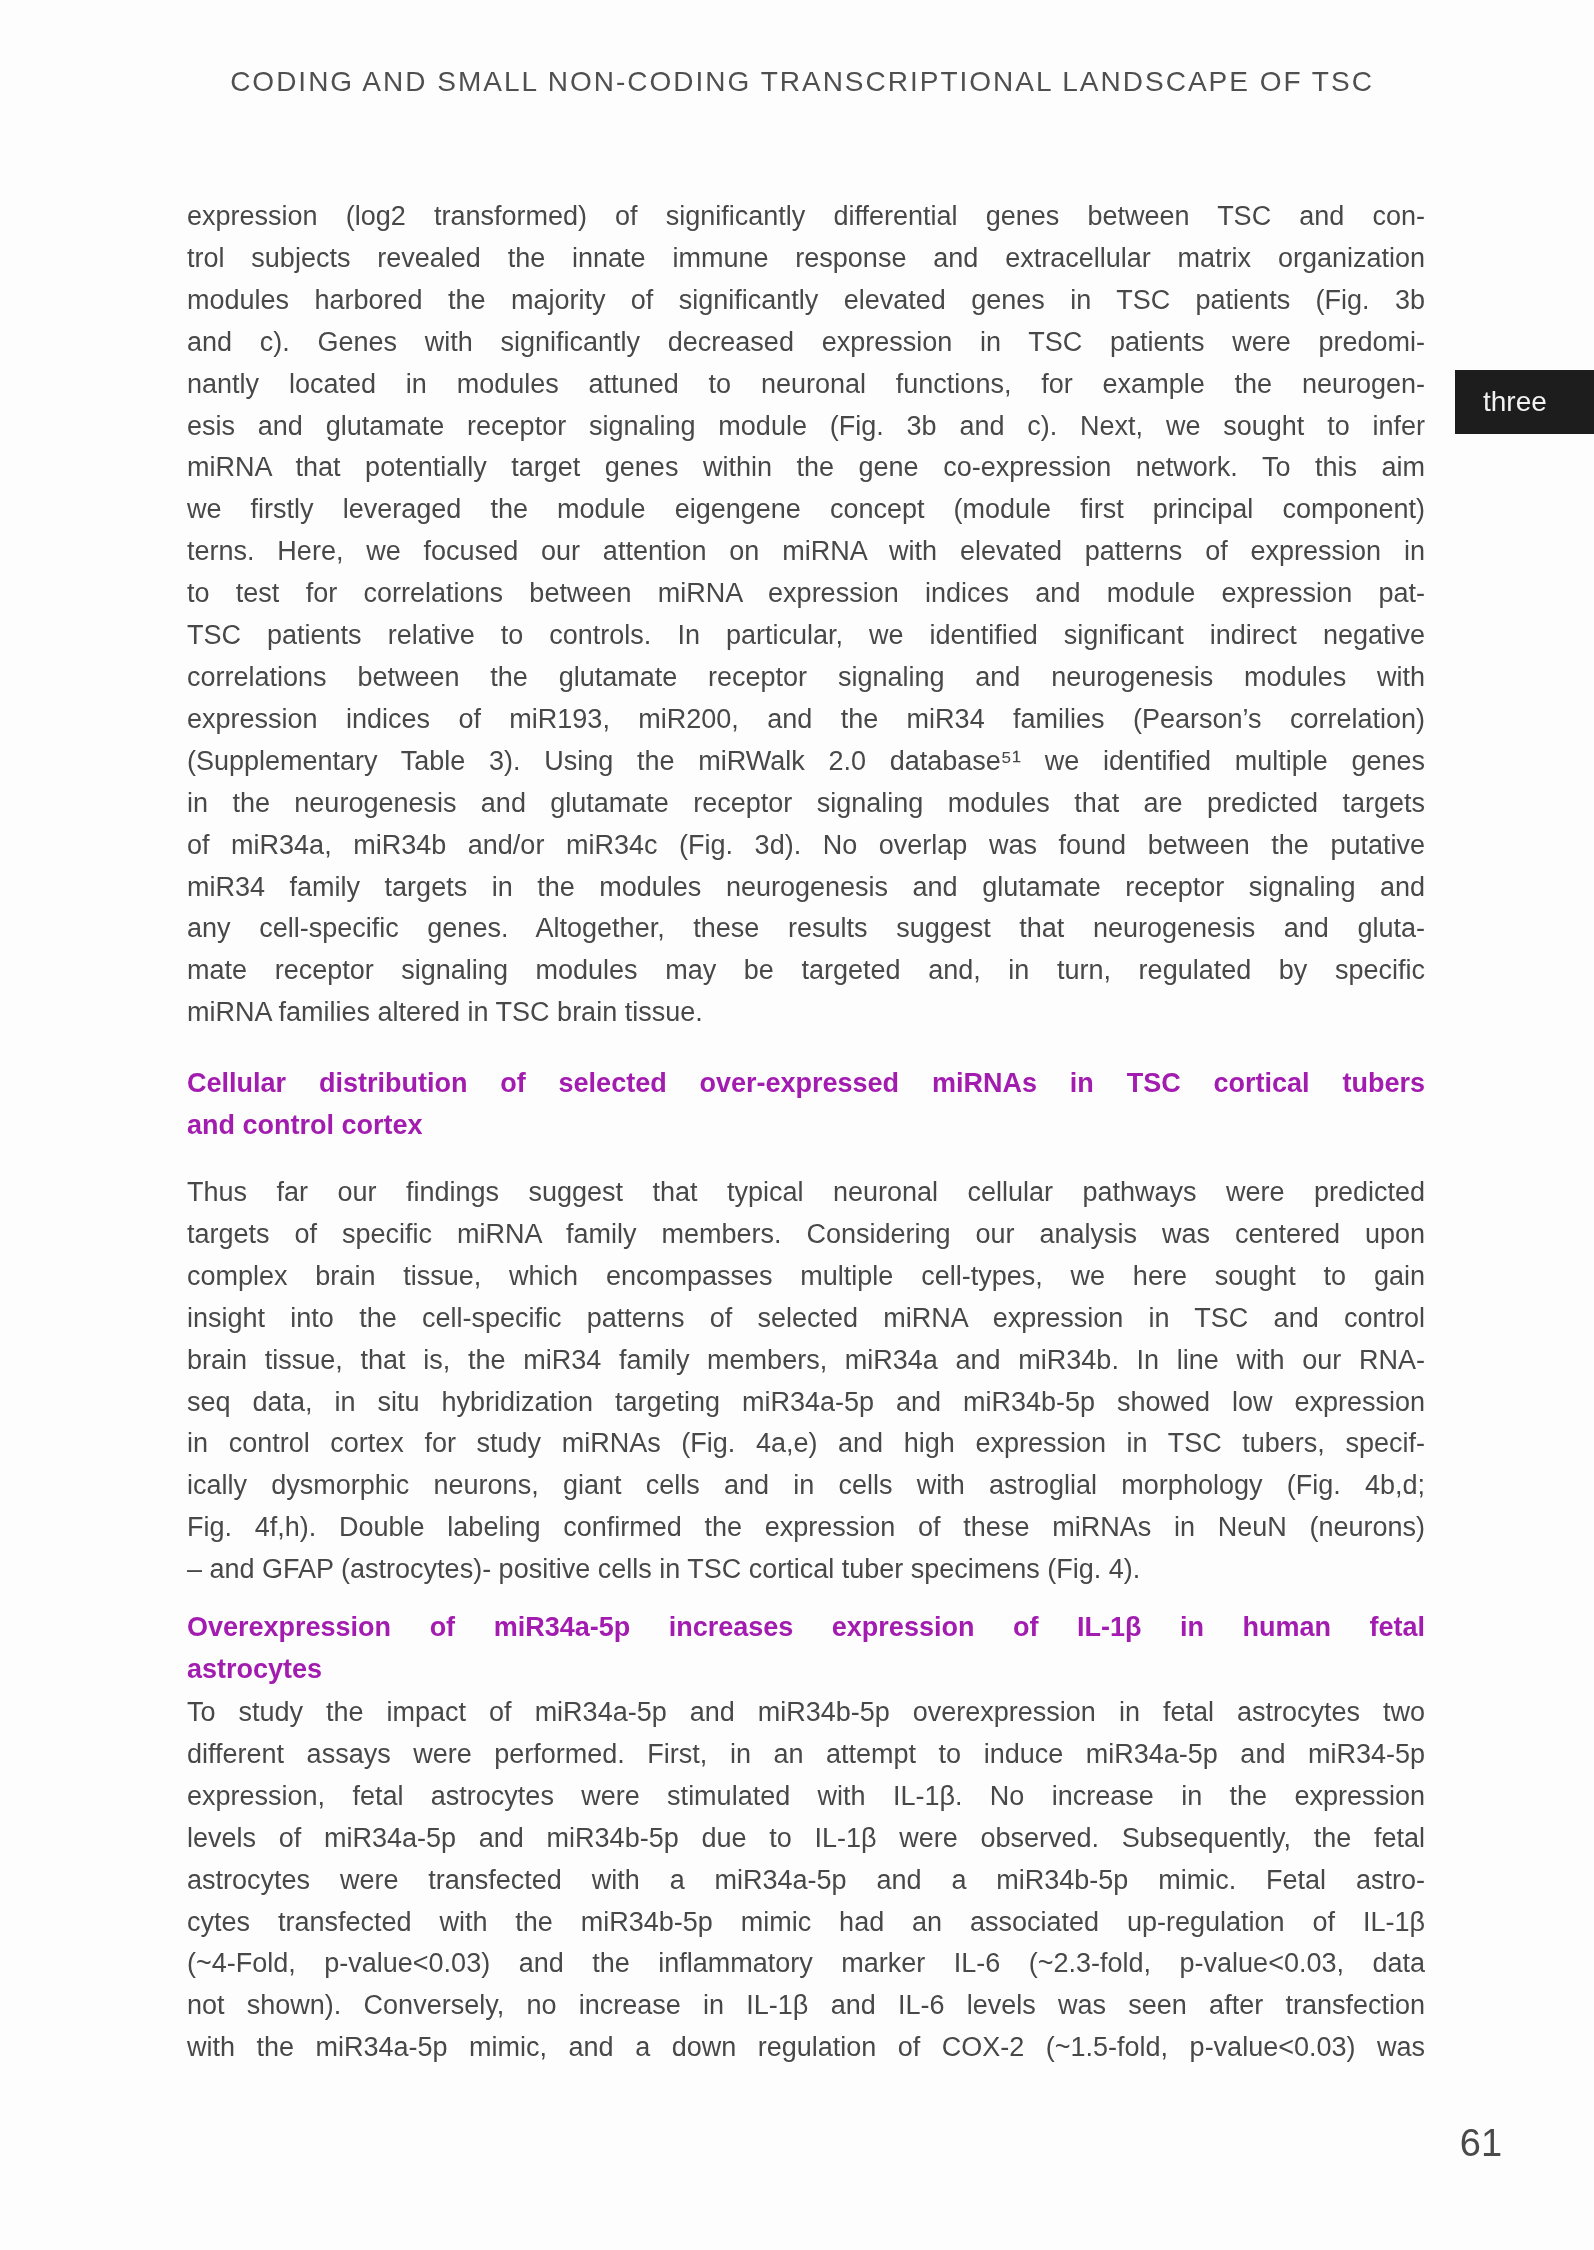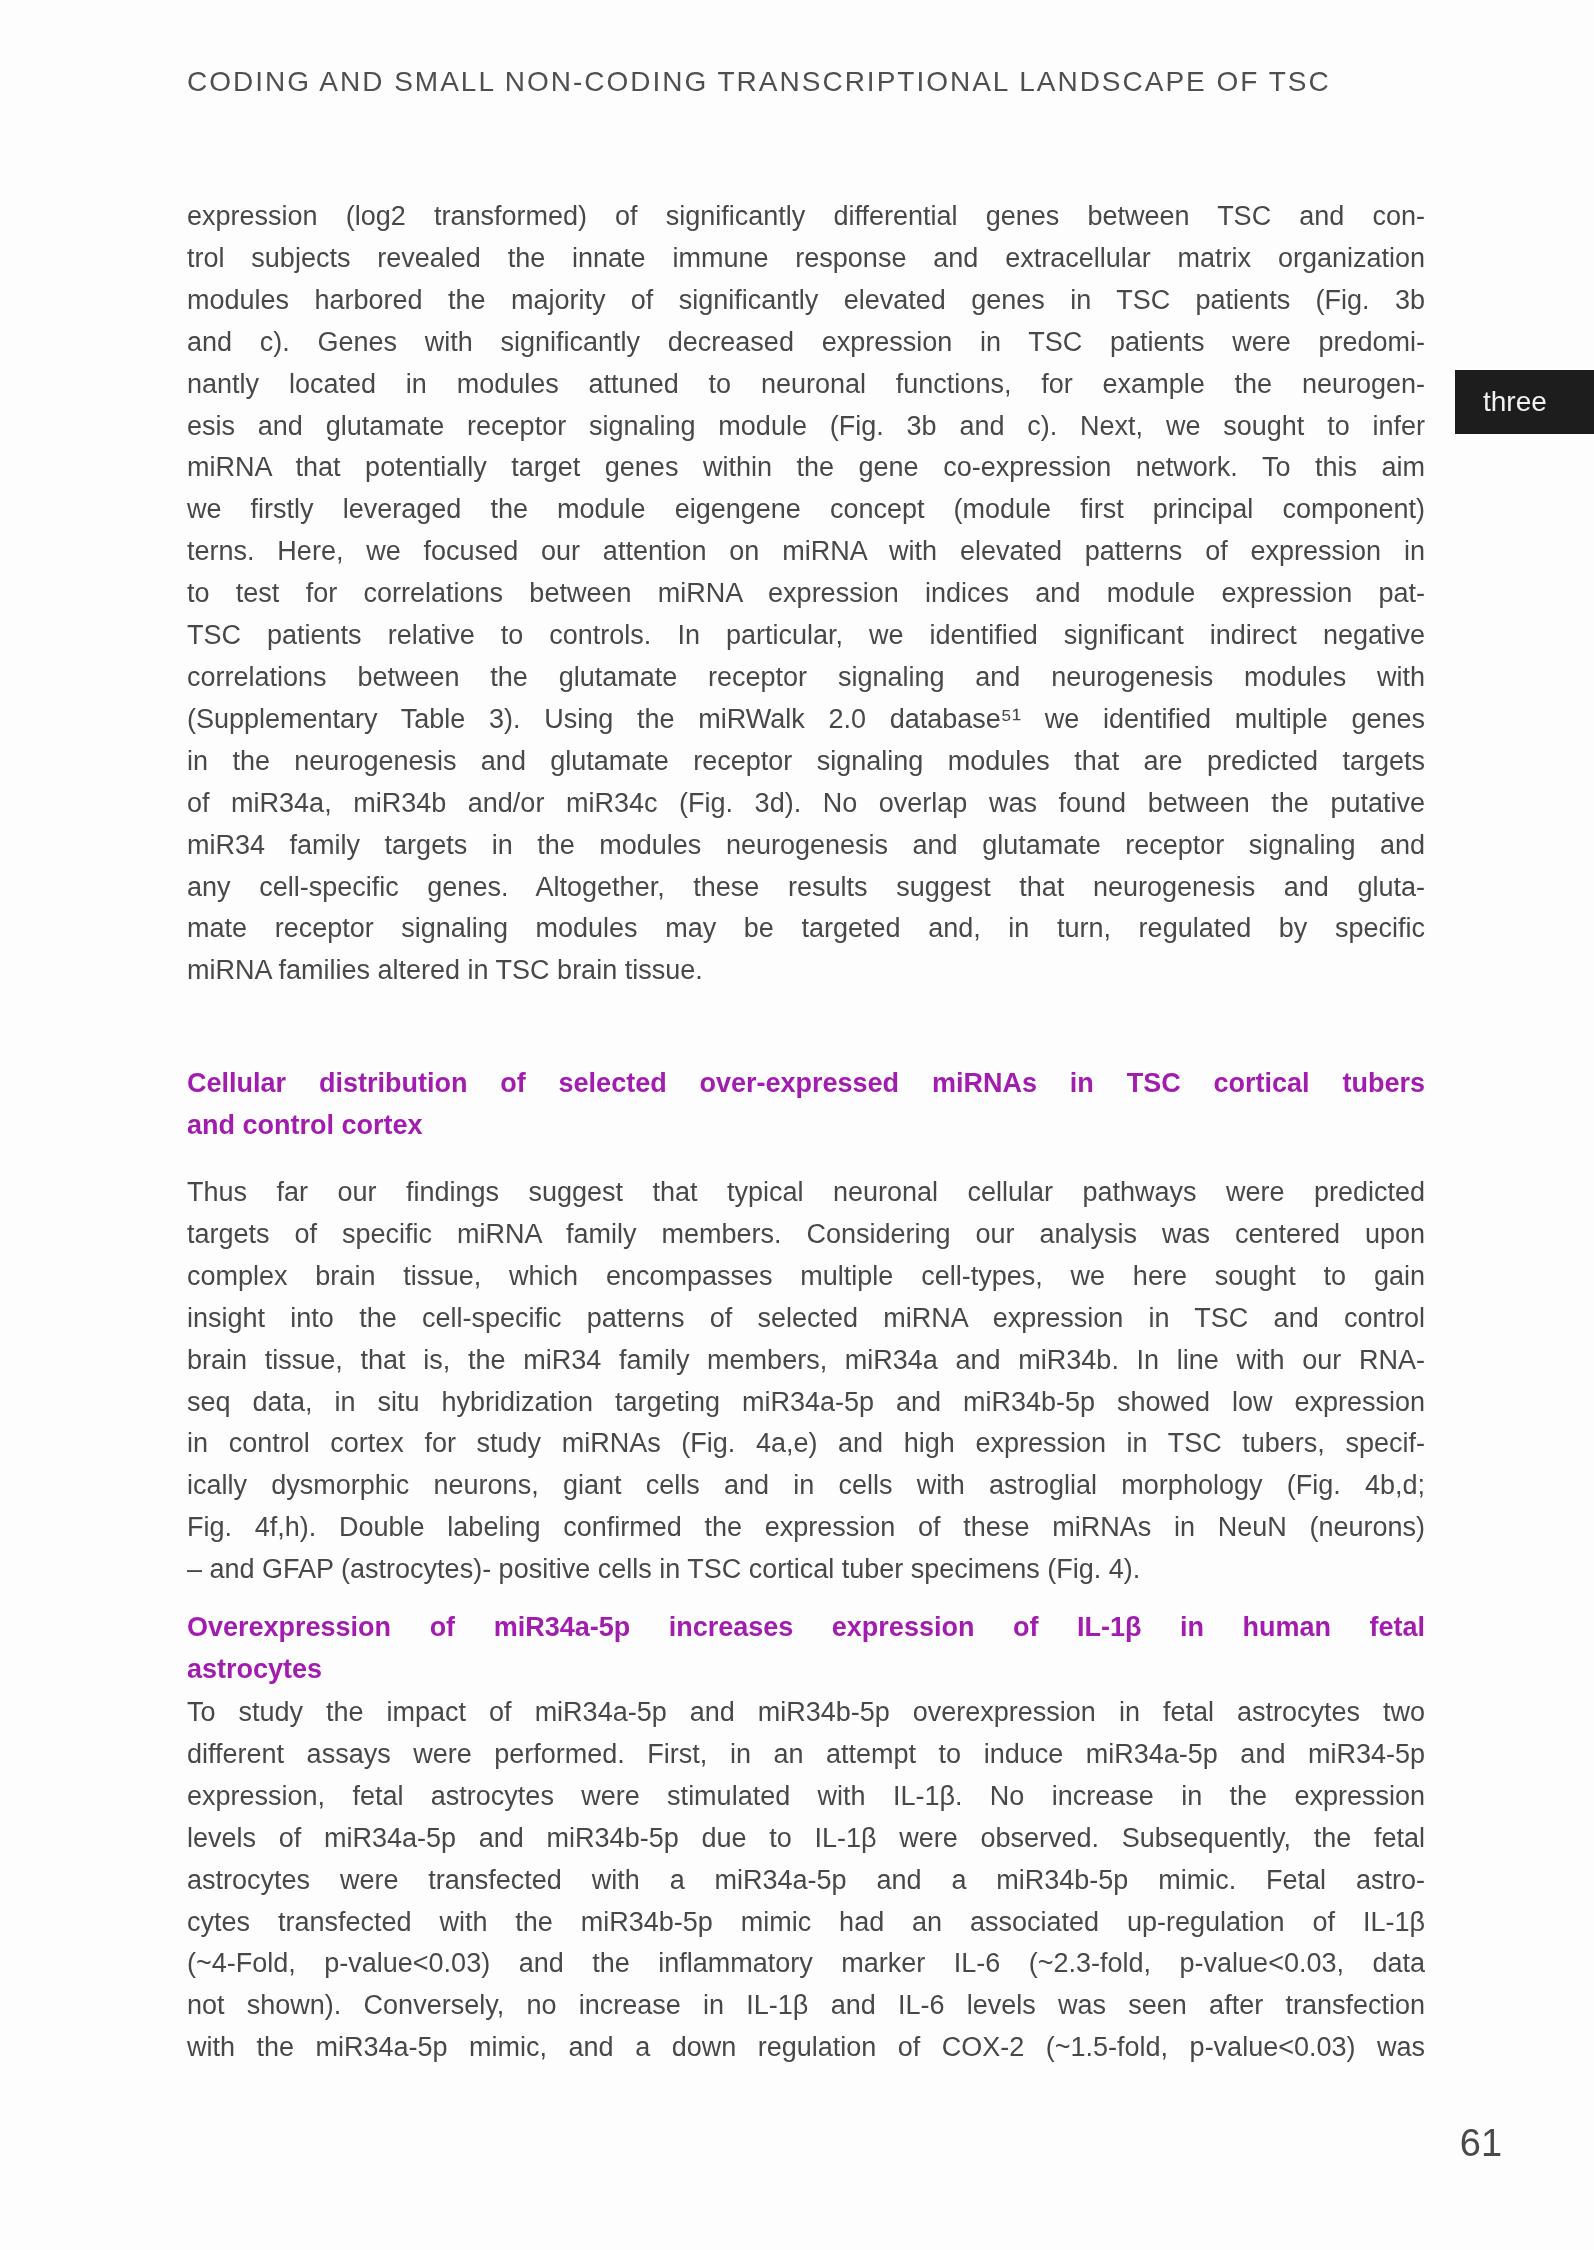--- a/index.html
+++ b/index.html
@@ -5,21 +5,21 @@
   html,body{margin:0;padding:0;background:#e8e8e8;}
   .page{
     position:relative;
     width:1594px;height:2250px;
     background:#fdfdfd;
     font-family:"Liberation Sans",sans-serif;
     overflow:hidden;
   }
   .running-head{
     position:absolute;left:187px;top:66px;width:1230px;
-    text-align:left;
+    text-align:center;
     font-size:28px;font-weight:300;letter-spacing:2px;
     color:#4f4f4f;
   }
   .block{position:absolute;left:187px;width:1238px;}
   .jl{
     text-align:justify;text-align-last:justify;
     font-size:27px;line-height:41.9px;
     color:#484848;font-weight:300;
   }
   .jl.end{text-align-last:left;}
@@ -54,20 +54,21 @@
     <div class="jl">modules harbored the majority of significantly elevated genes in TSC patients (Fig. 3b</div>
     <div class="jl">and c). Genes with significantly decreased expression in TSC patients were predomi-</div>
     <div class="jl">nantly located in modules attuned to neuronal functions, for example the neurogen-</div>
     <div class="jl">esis and glutamate receptor signaling module (Fig. 3b and c). Next, we sought to infer</div>
     <div class="jl">miRNA that potentially target genes within the gene co-expression network. To this aim</div>
     <div class="jl">we firstly leveraged the module eigengene concept (module first principal component)</div>
     <div class="jl">terns. Here, we focused our attention on miRNA with elevated patterns of expression in</div>
     <div class="jl">to test for correlations between miRNA expression indices and module expression pat-</div>
     <div class="jl">TSC patients relative to controls. In particular, we identified significant indirect negative</div>
     <div class="jl">correlations between the glutamate receptor signaling and neurogenesis modules with</div>
+    <div class="jl">expression indices of miR193, miR200, and the miR34 families (Pearson’s correlation)</div>
     <div class="jl">(Supplementary Table 3). Using the miRWalk 2.0 database⁵¹ we identified multiple genes</div>
     <div class="jl">in the neurogenesis and glutamate receptor signaling modules that are predicted targets</div>
     <div class="jl">of miR34a, miR34b and/or miR34c (Fig. 3d). No overlap was found between the putative</div>
     <div class="jl">miR34 family targets in the modules neurogenesis and glutamate receptor signaling and</div>
     <div class="jl">any cell-specific genes. Altogether, these results suggest that neurogenesis and gluta-</div>
     <div class="jl">mate receptor signaling modules may be targeted and, in turn, regulated by specific</div>
     <div class="jl end">miRNA families altered in TSC brain tissue.</div>
   </div>
 
   <div class="block heading" style="top:1062px">

